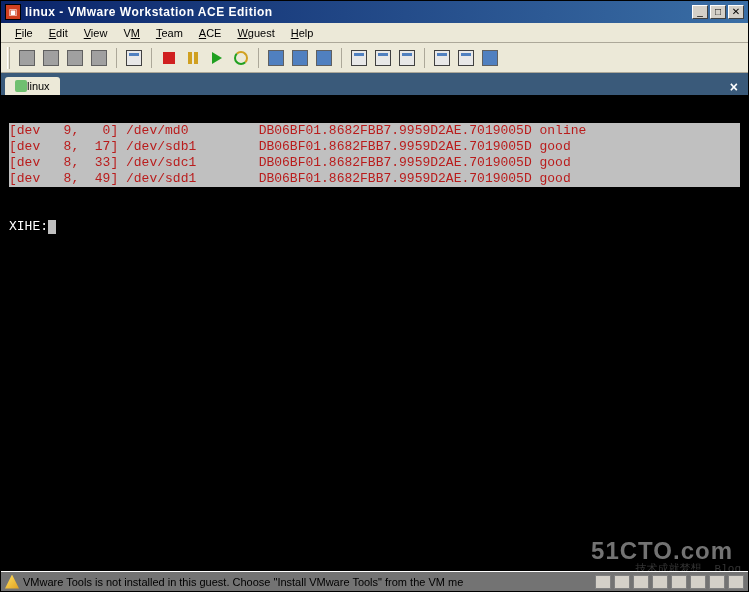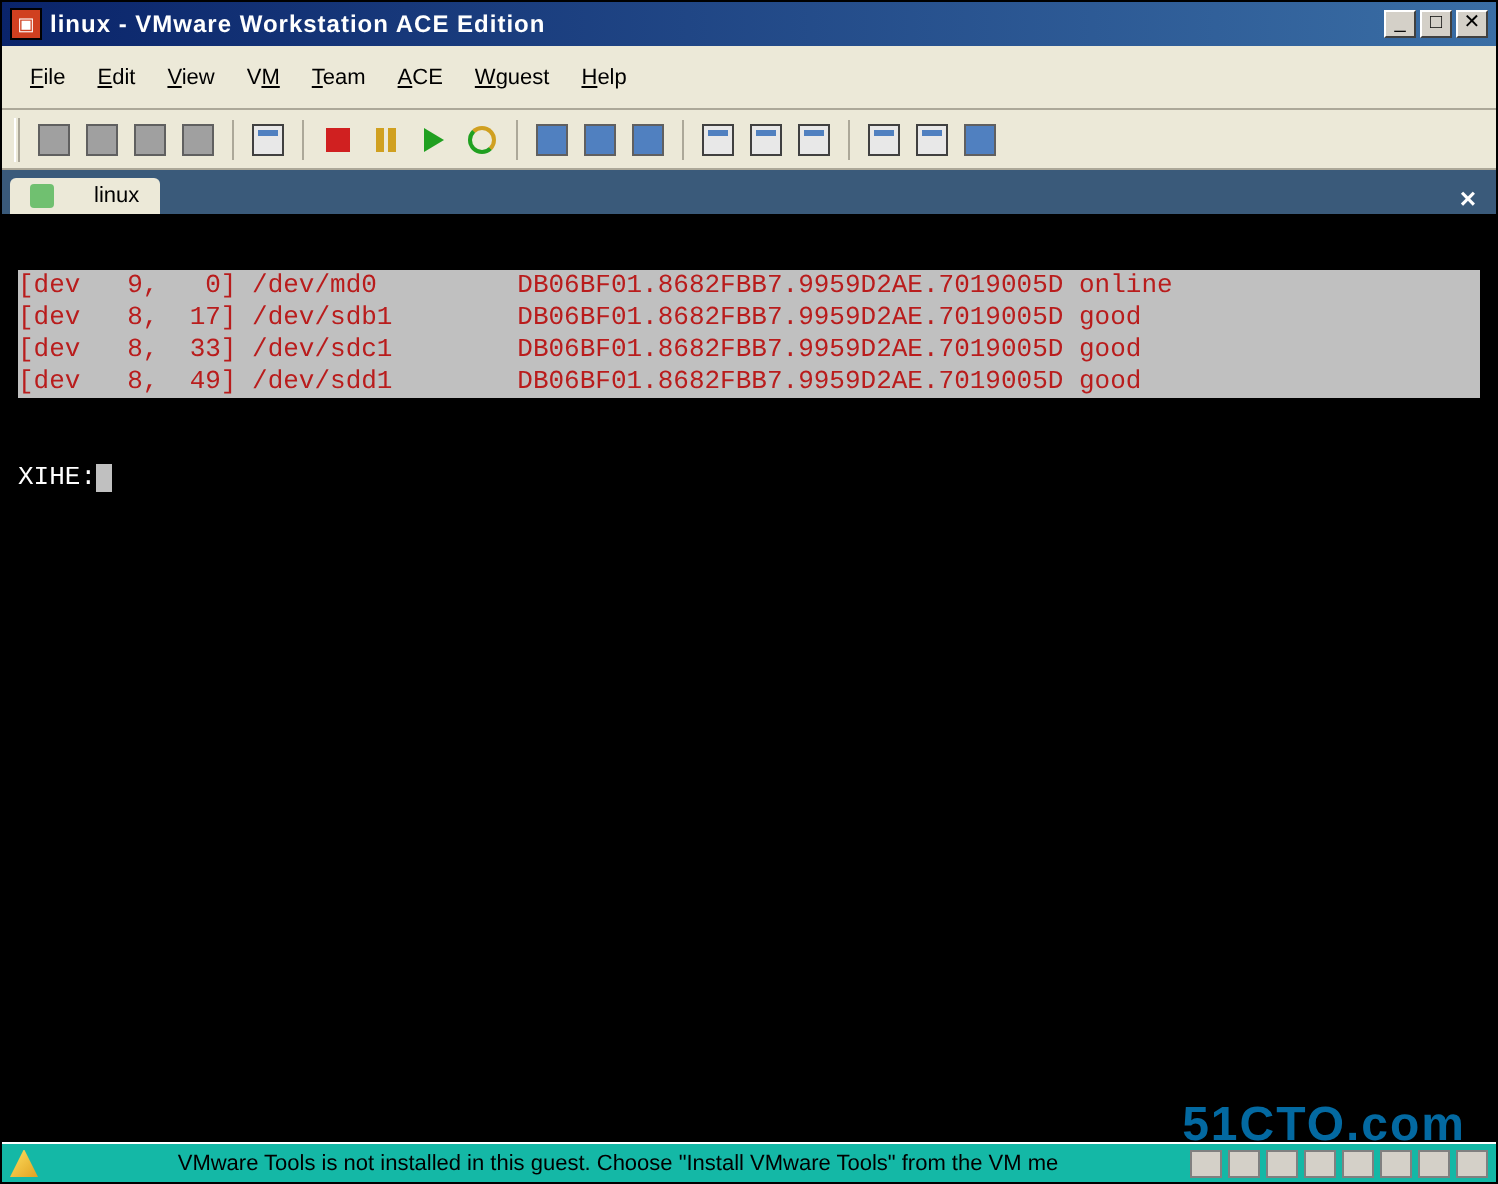--- a/index.html
+++ b/index.html
@@ -47,21 +47,21 @@
   border-bottom-color: #404040;
   font-family: Marlett, sans-serif;
   font-size: 10px;
   text-align: center;
   line-height: 11px;
   cursor: pointer;
   color: #000;
 }
 .menubar {
   background: #ece9d8;
-  height: 32px;
+  height: 20px;
   display: flex;
   align-items: center;
   padding: 0 6px;
   border-bottom: 1px solid #aca899;
 }
 .menu-item {
   padding: 2px 8px;
   cursor: pointer;
 }
 .menu-item u { text-decoration: underline; }
@@ -108,21 +108,21 @@
   display: flex;
   align-items: flex-end;
   padding: 0 4px;
 }
 .tab {
   background: #ece9d8;
   padding: 3px 10px;
   border-top-left-radius: 3px;
   border-top-right-radius: 3px;
   display: flex;
-  gap: 20px;
+  gap: 0;
   cursor: pointer;
   font-size: 11px;
 }
 .tab-icon {
   width: 12px; height: 12px;
   background: #70c070;
   border-radius: 2px;
 }
 .tab-close {
   margin-left: auto;
@@ -152,46 +152,45 @@
 .cursor-block {
   display: inline-block;
   width: 8px; height: 14px;
   background: #c0c0c0;
   vertical-align: text-bottom;
 }
 .watermark {
   position: absolute;
   bottom: 30px;
   right: 15px;
-  color: #0369a1;
+  color: #737373;
   font-family: Arial, sans-serif;
   font-size: 24px;
   font-weight: bold;
   letter-spacing: 1px;
 }
 .watermark-sub {
   position: absolute;
   bottom: 12px;
   right: 7px;
   color: #353535;
   font-size: 11px;
 }
 .statusbar {
-  background: #14b8a6;
+  background: #737373;
   height: 20px;
   display: flex;
   align-items: center;
   padding: 0 4px;
   border-top: 1px solid #fff;
   position: absolute;
   bottom: 0;
   left: 0;
   right: 0;
   font-size: 11px;
-  text-align: center;
 }
 .status-warn {
   width: 14px; height: 14px;
   background: linear-gradient(135deg, #ffe060, #e0a020);
   clip-path: polygon(50% 0, 100% 100%, 0 100%);
   margin-right: 4px;
 }
 .status-text {
   flex: 1;
   white-space: nowrap;

